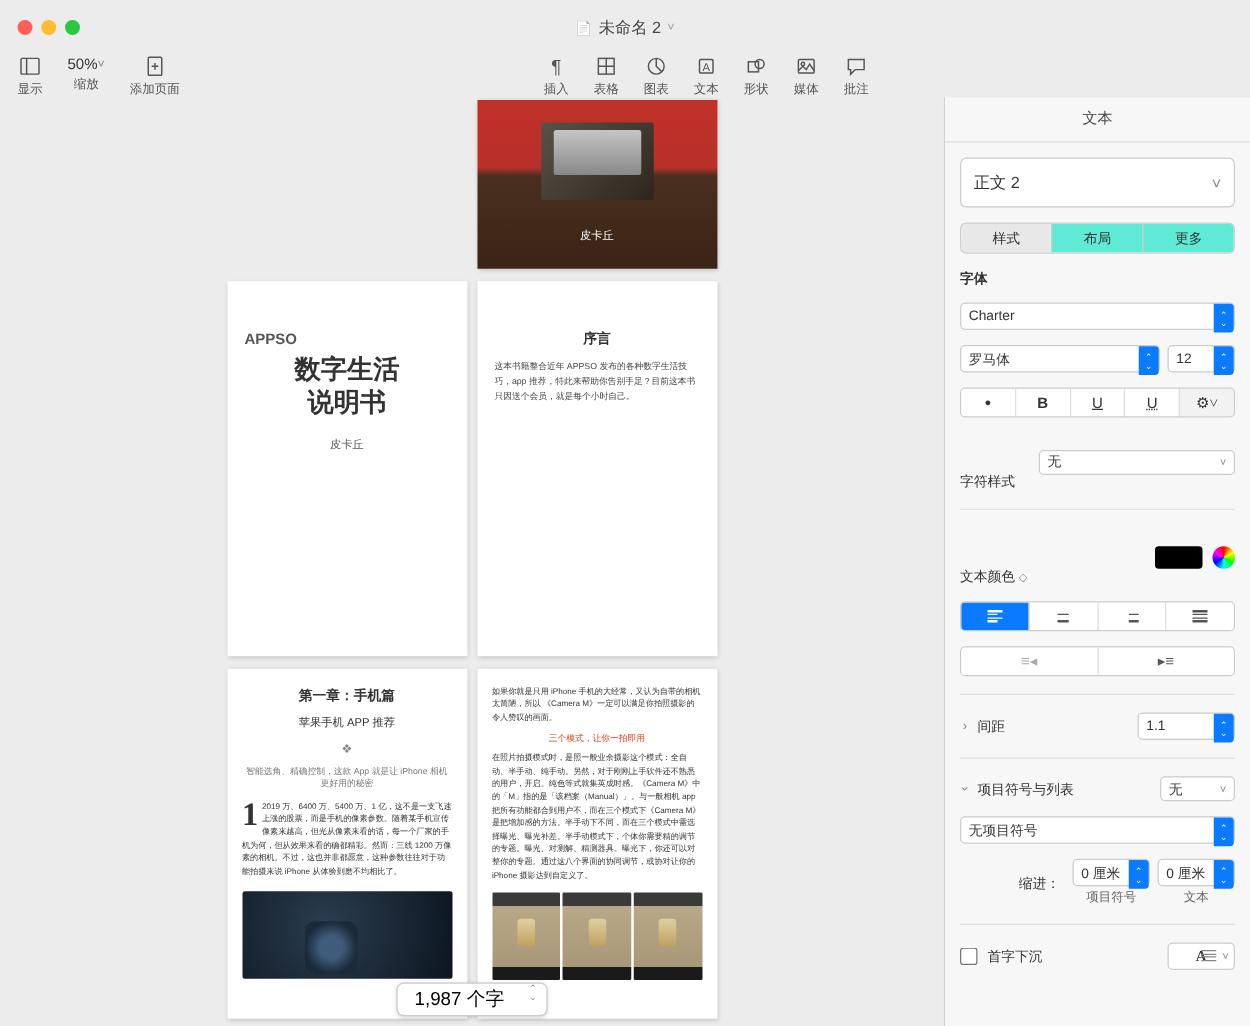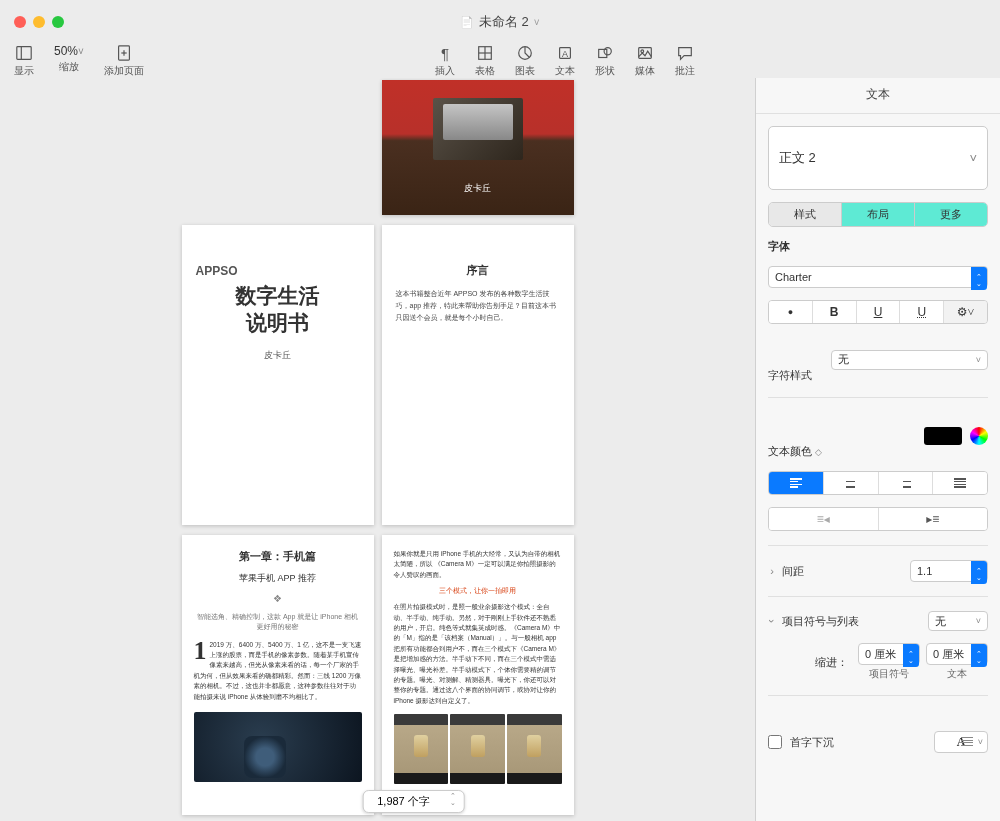--- a/index.html
+++ b/index.html
@@ -51,27 +51,27 @@
 .dropcap { float:left; font-size:26px; font-weight:600; line-height:.85; margin-right:3px; font-family:Georgia,serif; }
 .p4-img { width:100%; height:70px; background:radial-gradient(circle at 40% 40%,#2a3d4f,#0c1520); margin-top:10px; border-radius:2px; position:relative; }
 .p4-img::before { content:""; position:absolute; left:30%; top:35%; width:42px; height:42px; background:radial-gradient(circle,#3f5d7a 30%,#1a2a3a 70%); border-radius:8px; }
 .p5-body { font-size:6.5px; line-height:1.6; color:#333; }
 .p5-red { color:#d84315; text-align:center; margin:6px 0; font-size:7px; }
 .p5-imgs { display:flex; gap:2px; margin-top:8px; }
 .p5-thumb { flex:1; height:70px; background:linear-gradient(180deg,#3a3a3a 0%,#3a3a3a 15%,#b8a888 15%,#a89878 85%,#1a1a1a 85%); position:relative; border-radius:1px; }
 .p5-thumb::before { content:""; position:absolute; left:50%; top:45%; transform:translate(-50%,-50%); width:14px; height:22px; background:linear-gradient(180deg,#e0d0a0,#c0a060); border-radius:3px; }
 
 
-.wordcount { position:absolute; bottom:8px; left:50%; transform:translateX(-50%); background:#fff; border:1px solid #ccc; border-radius:6px; padding:3px 34px 3px 14px; font-size:11px; box-shadow:0 1px 3px rgba(0,0,0,.15);margin-left:36px; }
+.wordcount { position:absolute; bottom:8px; left:50%; transform:translateX(-50%); background:#fff; border:1px solid #ccc; border-radius:6px; padding:3px 34px 3px 14px; font-size:15px; box-shadow:0 1px 3px rgba(0,0,0,.15); }
 .wordcount::after { content:"⌃\A⌄"; white-space:pre; position:absolute; right:8px; top:1px; font-size:7px; line-height:7px; color:#888; }
 
 
 .insp-title { text-align:center; font-size:12px; padding:8px 0 10px; color:#444; border-bottom:1px solid #e0e0e0; }
 .insp-body { padding:12px 12px; font-size:12px; color:#333; display:flex; flex-direction:column; gap:12px; }
-.style-select { border:1px solid #ccc; border-radius:5px; padding:22px 10px; display:flex; justify-content:space-between; align-items:center; background:#fff; font-size:13px; }
+.style-select { border:1px solid #ccc; border-radius:5px; padding:10px 10px; display:flex; justify-content:space-between; align-items:center; background:#fff; font-size:13px; }
 .seg3 { display:flex; border:1px solid #ccc; border-radius:5px; overflow:hidden; font-size:11px; }
 .seg3 > div { flex:1; text-align:center; padding:4px 0; background:#5eead4; }
 .seg3 > div.active { background:#e8e8e8; }
 .seg3 > div + div { border-left:1px solid #ccc; }
 .label { font-size:11px; font-weight:600; color:#333; }
 .select-blue { display:flex; align-items:center; background:#fff; border:1px solid #ccc; border-radius:4px; height:22px; font-size:11px; position:relative; padding:0 20px 0 6px; }
 .select-blue::after { content:"⌃\A⌄"; white-space:pre; position:absolute; right:0; top:0; width:16px; height:100%; background:#0a7aff; color:#fff; font-size:7px; line-height:7px; display:flex; flex-direction:column; align-items:center; justify-content:center; border-radius:0 3px 3px 0; padding-top:3px; }
 .font-row { display:flex; gap:6px; }
 .font-row .select-blue:first-child { flex:1; }
 .font-row .select-blue:last-child { width:54px; }
@@ -96,21 +96,21 @@
 .disclosure { font-size:11px; display:flex; align-items:center; gap:6px;text-align:center; }
 .disclosure::before { content:"›"; display:inline-block; transform:rotate(90deg); font-size:11px; color:#888; width:8px; }
 .disclosure.closed::before { transform:none; }
 .spacing-row { display:flex; align-items:center; gap:8px; }
 .spacing-row .select-blue { width:78px; }
 .indent-row { display:flex; gap:6px; justify-content:flex-end; }
 .indent-lab { font-size:11px; color:#333; align-self:center; margin-right:4px; }
 .indent-box { width:62px; }
 .indent-box .select-blue { width:100%; }
 .indent-cap { font-size:10px; color:#666; text-align:center; margin-top:2px; }
-.checkbox-row { display:flex; align-items:center; gap:8px; font-size:11px;margin-top:21px; }
+.checkbox-row { display:flex; align-items:center; gap:8px; font-size:11px; }
 .checkbox-row input { width:14px; height:14px; }
 .dropcap-select { margin-left:auto; width:54px; height:22px; border:1px solid #ccc; border-radius:4px; background:#fff; display:flex; align-items:center; justify-content:center; position:relative; }
 .dropcap-select::before { content:"A"; font-family:Georgia,serif; font-size:12px; font-weight:bold; }
 .dropcap-select .lines { position:absolute; right:14px; top:5px; width:12px; display:flex; flex-direction:column; gap:1.5px; }
 .dropcap-select .lines span { height:1px; background:#888; }
 .dropcap-select::after { content:"˅"; position:absolute; right:4px; font-size:9px; color:#888; }
 hr.sep { border:none; border-top:1px solid #e0e0e0; margin:2px 0; }
 </style>
 </head>
 <body>
@@ -250,20 +250,24 @@
           <span style="color:#888">˅</span>
       </div>
       <div class="seg3">
         <div class="active">样式</div>
         <div>布局</div>
         <div>更多</div>
       </div>
 
       <div class="label">字体</div>
       <div class="select-blue">Charter</div>
+      <div class="font-row">
+        <div class="select-blue">罗马体</div>
+        <div class="select-blue">12</div>
+      </div>
       <div class="char-buttons">
         <div style="font-size:9px">●</div>
         <div>
             <b>B</b>
           </div>
         <div>
             <u>U</u>
           </div>
         <div>
             <u style="text-decoration-style:dotted">U</u>
@@ -339,20 +343,21 @@
       </div>
       <hr class="sep">
 
       <div class="spacing-row">
         <div class="disclosure">项目符号与列表</div>
         <div style="flex:1"></div>
         <div class="plain-select" style="flex:0 0 60px">
             <span>无</span>
           </div>
       </div>
+      <div class="select-blue">无项目符号</div>
       <div class="indent-row">
         <div class="indent-lab">缩进：</div>
         <div class="indent-box">
           <div class="select-blue">0 厘米</div>
           <div class="indent-cap">项目符号</div>
         </div>
         <div class="indent-box">
           <div class="select-blue">0 厘米</div>
           <div class="indent-cap">文本</div>
         </div>

